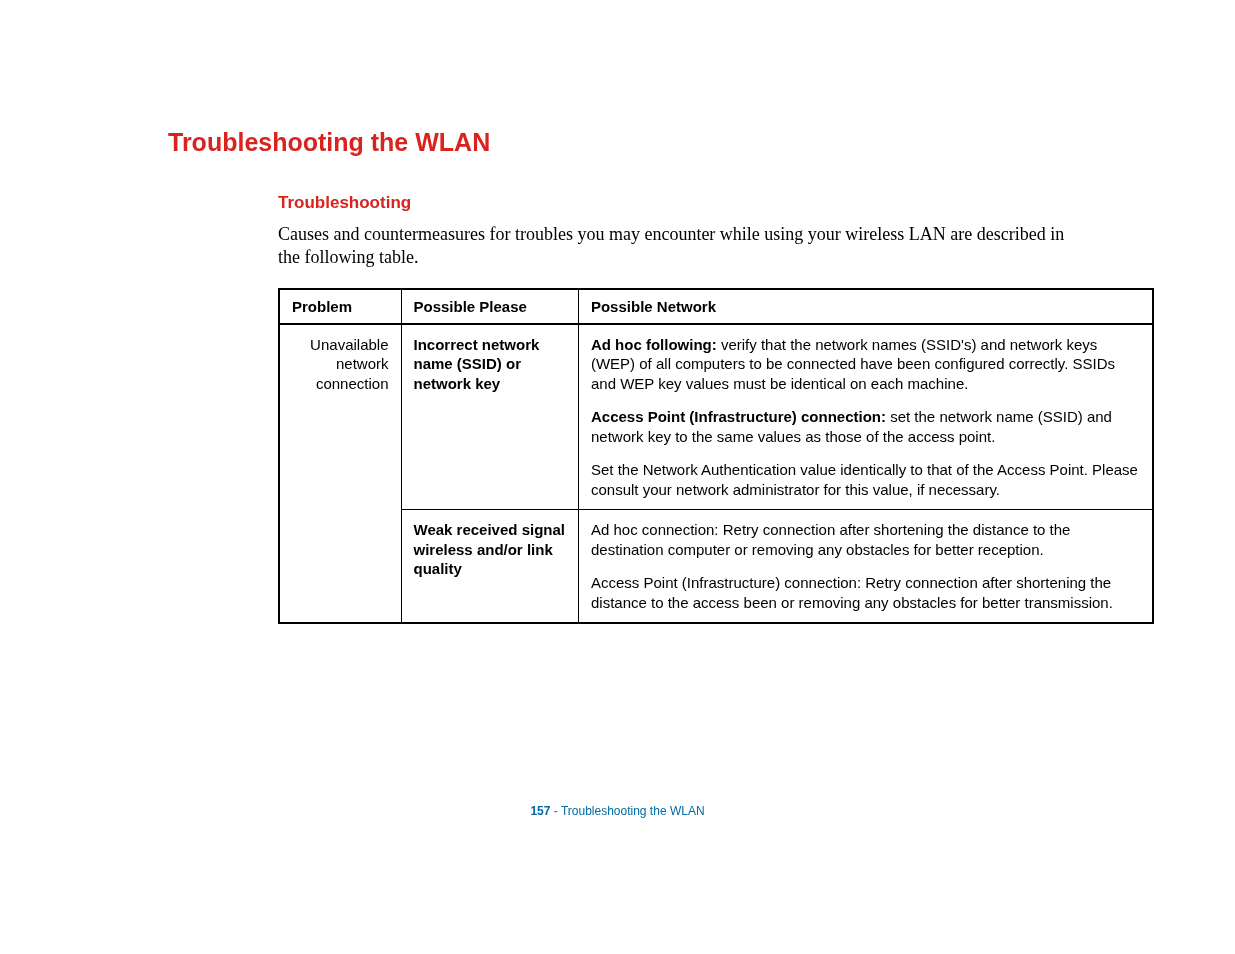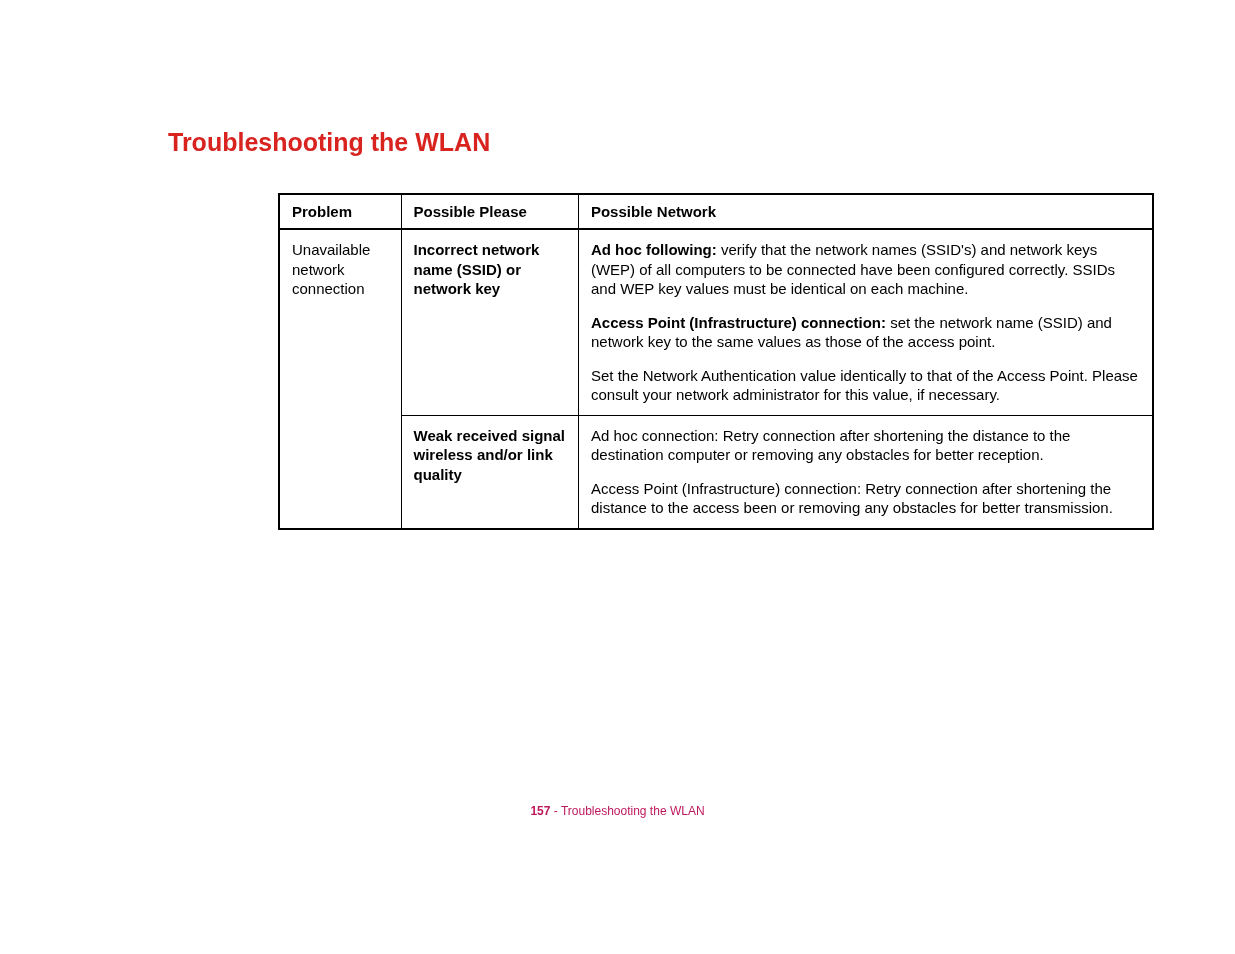--- a/index.html
+++ b/index.html
@@ -55,20 +55,21 @@
     }
     .troubleshoot-table td {
       font-size: 15px;
       padding: 10px 12px;
       border: 1px solid #000;
       vertical-align: top;
       line-height: 1.3;
     }
     .col-problem {
       width: 110px;
+      text-align: right;
     }
     .col-cause {
       width: 160px;
       font-weight: bold;
     }
     .col-solution {
       width: 518px;
     }
     .solution-block {
       margin-bottom: 14px;
@@ -79,31 +80,33 @@
     .bold-label {
       font-weight: bold;
     }
     .page-footer {
       position: absolute;
       bottom: 136px;
       left: 0;
       right: 0;
       text-align: center;
       font-size: 12px;
-      color: #be185d;
+      color: #0369a1;
     }
     .page-footer .page-num {
       font-weight: bold;
     }
   </style>
 </head>
 <body>
 
 <div class="page-container">
   <h1 class="main-heading">Troubleshooting the WLAN</h1>
+  <h2 class="sub-heading">Troubleshooting</h2>
+  <p class="intro-text">Causes and countermeasures for troubles you may encounter while using your wireless LAN are described in the following table.</p>
 
   <table class="troubleshoot-table">
     <thead>
       <tr>
         <th class="col-problem">Problem</th>
         <th class="col-cause">Possible Please</th>
         <th class="col-solution">Possible Network</th>
       </tr>
     </thead>
     <tbody>

